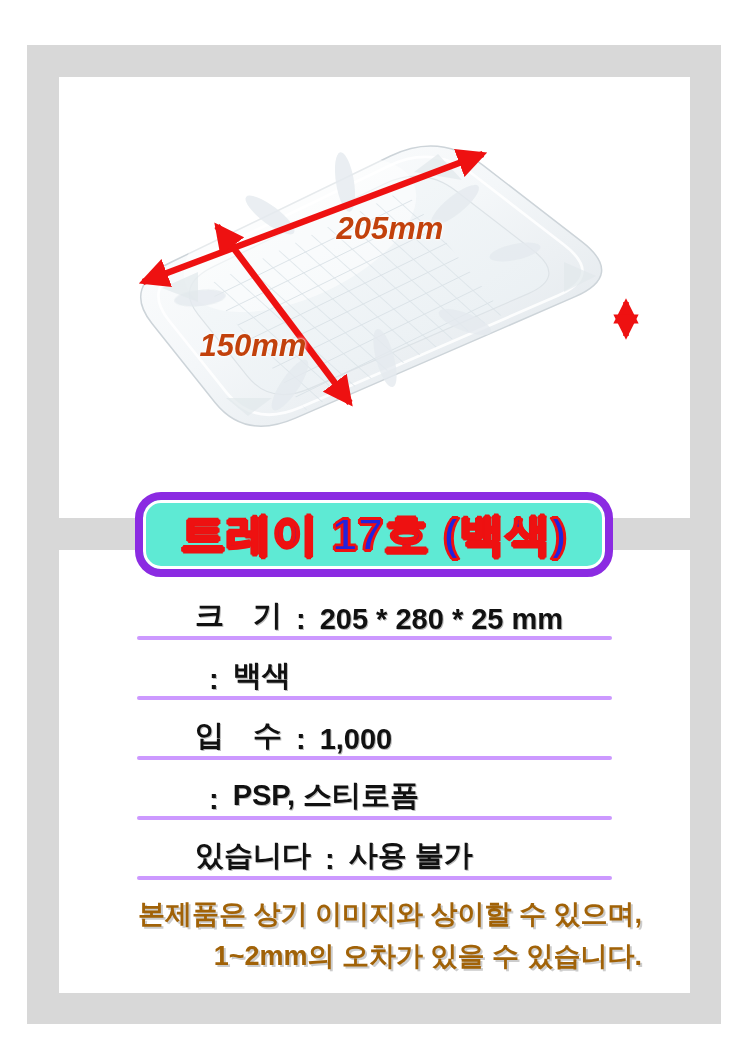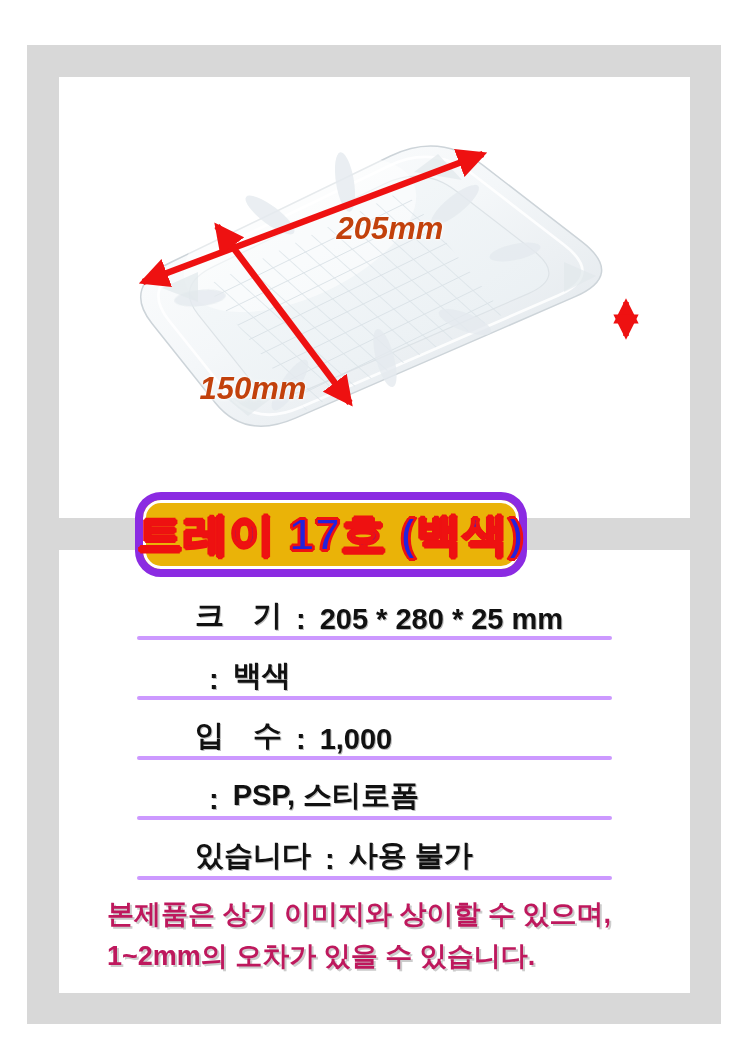--- a/index.html
+++ b/index.html
@@ -5,35 +5,35 @@
   html,body{margin:0;padding:0;background:#ffffff;}
   .page{position:relative;width:747px;height:1059px;background:#ffffff;overflow:hidden;
         font-family:"Liberation Sans","DejaVu Sans",sans-serif;}
   .gray-frame{position:absolute;left:27px;top:45px;width:694px;height:979px;background:#d8d8d8;}
   .panel{position:absolute;left:59px;top:77px;width:631px;height:916px;background:#ffffff;}
   .photo-svg{position:absolute;left:0;top:0;width:747px;height:1059px;}
   .dim-label{position:absolute;color:#c2410c;font-weight:800;font-style:italic;
              font-size:31px;text-align:center;letter-spacing:0px;
              text-shadow:0 0 4px #ffffff,0 0 2px #ffffff;white-space:nowrap;}
   .title-band{position:absolute;left:27px;top:518px;width:694px;height:32px;background:#d8d8d8;}
-  .title-box{position:absolute;left:135px;top:492px;width:392px;height:85px;box-sizing:border-box;
-             background:#eab308;border:8px solid #8b2be2;border-radius:26px;
+  .title-box{position:absolute;left:135px;top:492px;width:478px;height:85px;box-sizing:border-box;
+             background:#5eead4;border:8px solid #8b2be2;border-radius:26px;
              box-shadow:inset 0 0 0 3px #ffffff;display:flex;align-items:center;justify-content:center;}
   .title-text{font-size:45px;font-weight:800;color:#2222dd;letter-spacing:1px;white-space:nowrap;
               -webkit-text-stroke:1.8px #ee1111;
               text-shadow:2px 0 0 #ee1111,-2px 0 0 #ee1111,0 2px 0 #ee1111,0 -2px 0 #ee1111;}
   .spec-table{position:absolute;left:137px;top:580px;width:475px;}
   .spec-row{height:56px;display:flex;align-items:flex-end;padding-left:58px;box-sizing:border-box;
             font-size:29px;font-weight:800;color:#111111;text-shadow:1px 1px 0 #bbbbbb;}
   .spec-label{white-space:pre;}
   .spec-colon{margin:0 14px 0 14px;}
   .spec-value{white-space:nowrap;letter-spacing:0px;}
   .spec-sep{height:4px;background:#cc99ff;border-radius:2px;}
-  .disclaimer{position:absolute;left:107px;top:893px;width:535px;text-align:left;
-              color:#be185d;font-size:27px;font-weight:800;line-height:42px;
+  .disclaimer{position:absolute;left:107px;top:893px;width:535px;text-align:right;
+              color:#a16207;font-size:27px;font-weight:800;line-height:42px;
               text-shadow:2px 2px 0 #cccccc;white-space:nowrap;}
 </style>
 </head>
 <body>
 
 <div class="page">
 
   <div class="gray-frame"></div>
   <div class="panel"></div>
 
@@ -86,21 +86,21 @@
     </g>
 
     <g stroke="#ee1111" stroke-width="6.5">
       <line x1="143" y1="282" x2="483" y2="154" marker-start="url(#ah)" marker-end="url(#ah)"></line>
       <line x1="217" y1="226" x2="350" y2="403" marker-start="url(#ah)" marker-end="url(#ah)"></line>
       <line x1="626" y1="302" x2="626" y2="336" stroke-width="5.5" marker-start="url(#ah)" marker-end="url(#ah)"></line>
     </g>
   </svg>
 
   <div class="dim-label" style="left:330px;top:211px;width:120px;">205mm</div>
-  <div class="dim-label" style="left:193px;top:328px;width:120px;margin-top:43px;">150mm</div>
+  <div class="dim-label" style="left:193px;top:328px;width:120px;">150mm</div>
 
   <div class="title-band"></div>
   <div class="title-box">
     <span class="title-text">트레이 17호 (백색)</span>
   </div>
 
   <div class="spec-table">
     <div class="spec-row">
       <span class="spec-label">크　기</span>
       <span class="spec-colon">:</span>

